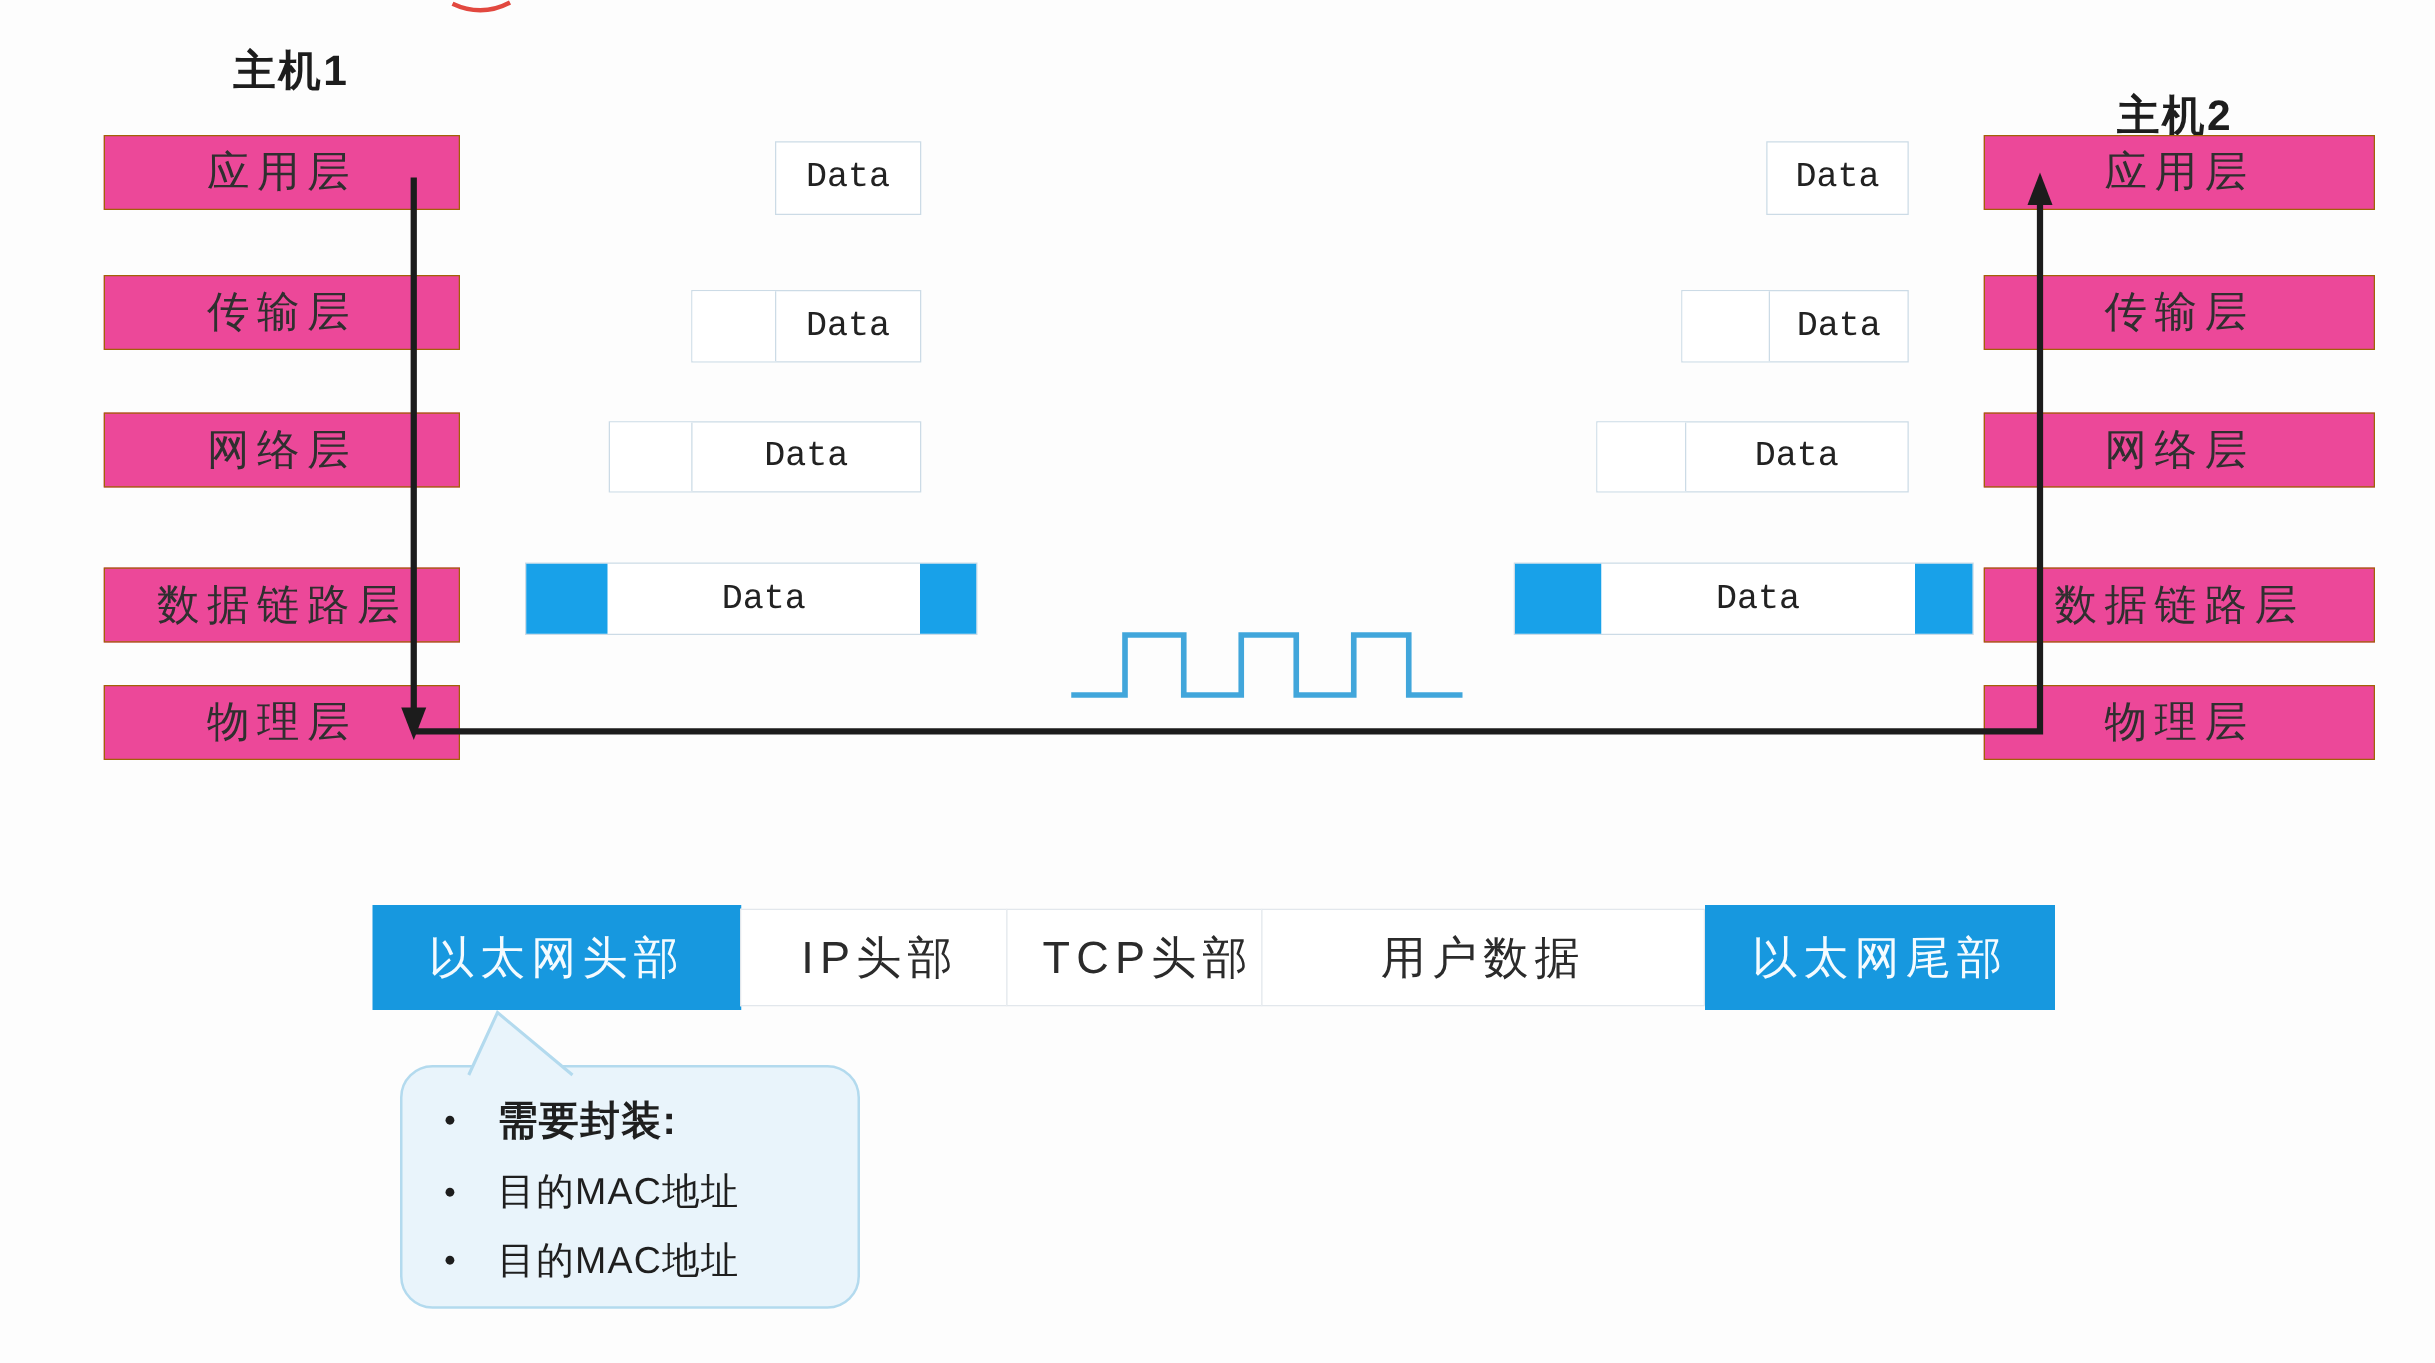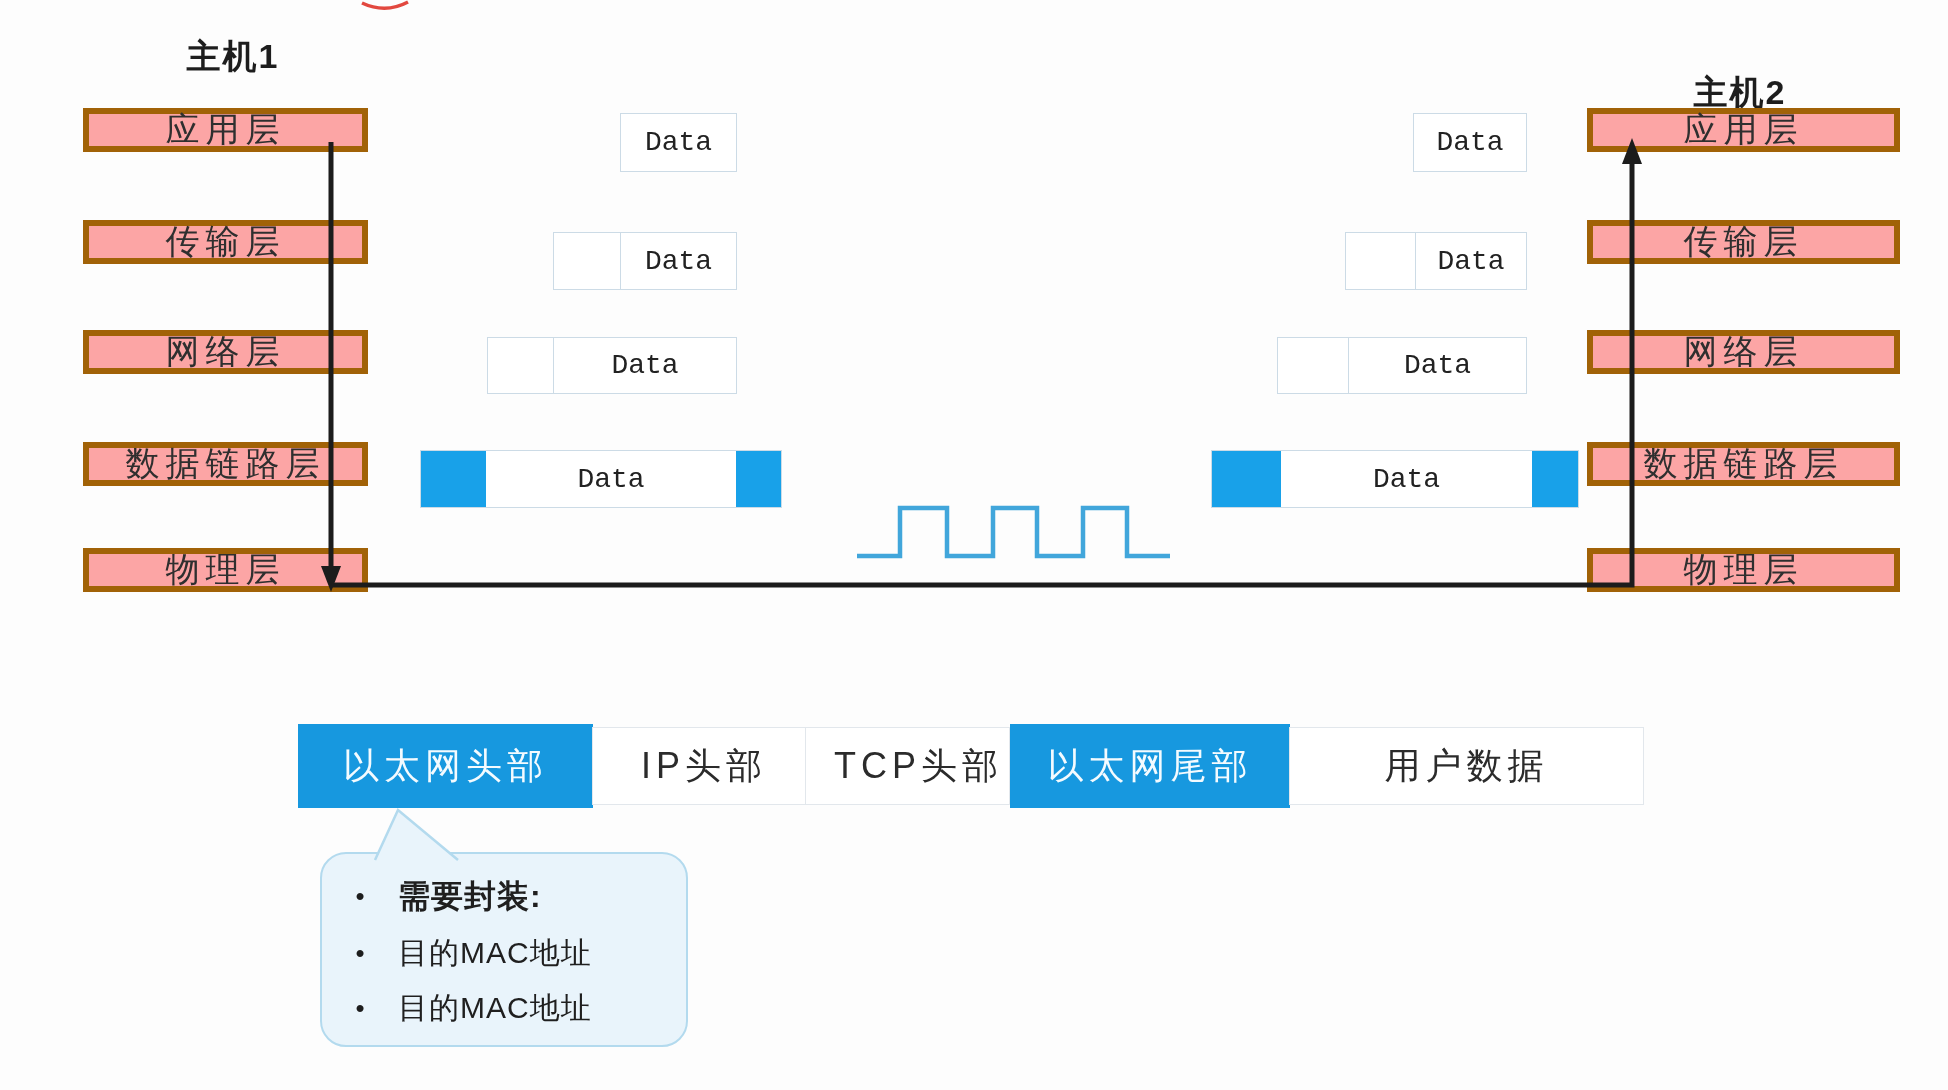--- a/index.html
+++ b/index.html
@@ -1,25 +1,25 @@
 <!DOCTYPE html>
 <html><head>
 <meta charset="utf-8">
 <style>
   html,body{margin:0;padding:0;background:#fdfdfd;}
   body{font-family:"Liberation Sans","DejaVu Sans",sans-serif;}
   .stage{position:relative;width:1948px;height:1090px;background:#fdfdfd;overflow:hidden;}
 
   
-  .layer-box{position:absolute;height:44px;background:#fca5a5;border:6px solid #a16207;
+  .layer-box{position:absolute;height:60px;background:#ec4899;border:1px solid #a16207;
     display:flex;align-items:center;justify-content:center;font-size:34px;letter-spacing:6px;
     color:#2f2f2f;box-sizing:border-box;}
   .layer-box.left{left:83px;width:285px;}
   .layer-box.right{left:1587px;width:313px;}
-  .t0{top:108px}.t1{top:220px}.t2{top:330px}.t3{top:442px}.t4{top:548px}
+  .t0{top:108px}.t1{top:220px}.t2{top:330px}.t3{top:454px}.t4{top:548px}
 
   .host-title{position:absolute;top:34px;font-size:34px;font-weight:bold;color:#1d1d1d;
     width:300px;text-align:center;letter-spacing:2px;}
   .host-title.h1{left:83px;}
   .host-title.h2{left:1590px;margin-top:36px;}
 
   
   .pdu{position:absolute;display:flex;background:#ffffff;border:1px solid #ccdbe6;box-sizing:border-box;}
   .pdu .hdr{border-right:1px solid #ccdbe6;background:#fff;}
   .pdu .data{flex:1;display:flex;align-items:center;justify-content:center;
@@ -95,22 +95,22 @@
   <div class="pdu" style="left:1211px;top:450px;width:368px;height:58px;">
     <div class="blue" style="width:69px;"></div>
     <div class="data">Data</div>
     <div class="blue" style="width:46px;"></div>
   </div>
 
   <div class="frame-row">
     <div class="fcell fblue" style="width:295px;">以太网头部</div>
     <div class="fcell fwhite" style="width:214px;padding-left:10px;">IP头部</div>
     <div class="fcell fwhite" style="width:205px;padding-left:22px;">TCP头部</div>
+    <div class="fcell fwhite" style="width:355px;">用户数据</div>
     <div class="fcell fblue" style="width:280px;">以太网尾部</div>
-    <div class="fcell fwhite" style="width:355px;">用户数据</div>
   </div>
 
   <div class="bubble">
     <div class="row">
       <span class="dot">•</span>
       <span class="txt bold">需要封装:</span>
     </div>
     <div class="row">
       <span class="dot">•</span>
       <span class="txt">目的MAC地址</span>

